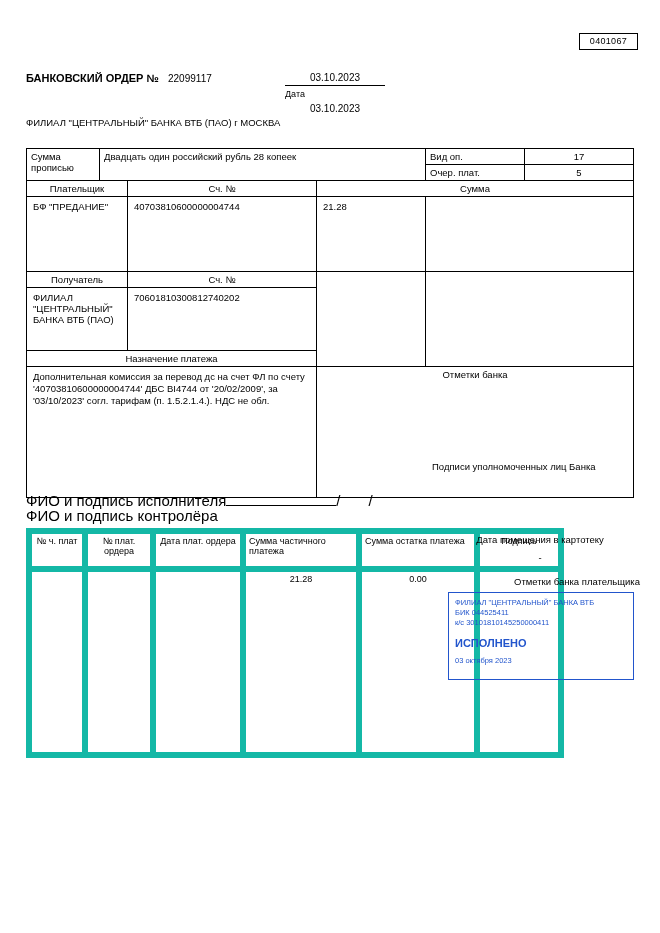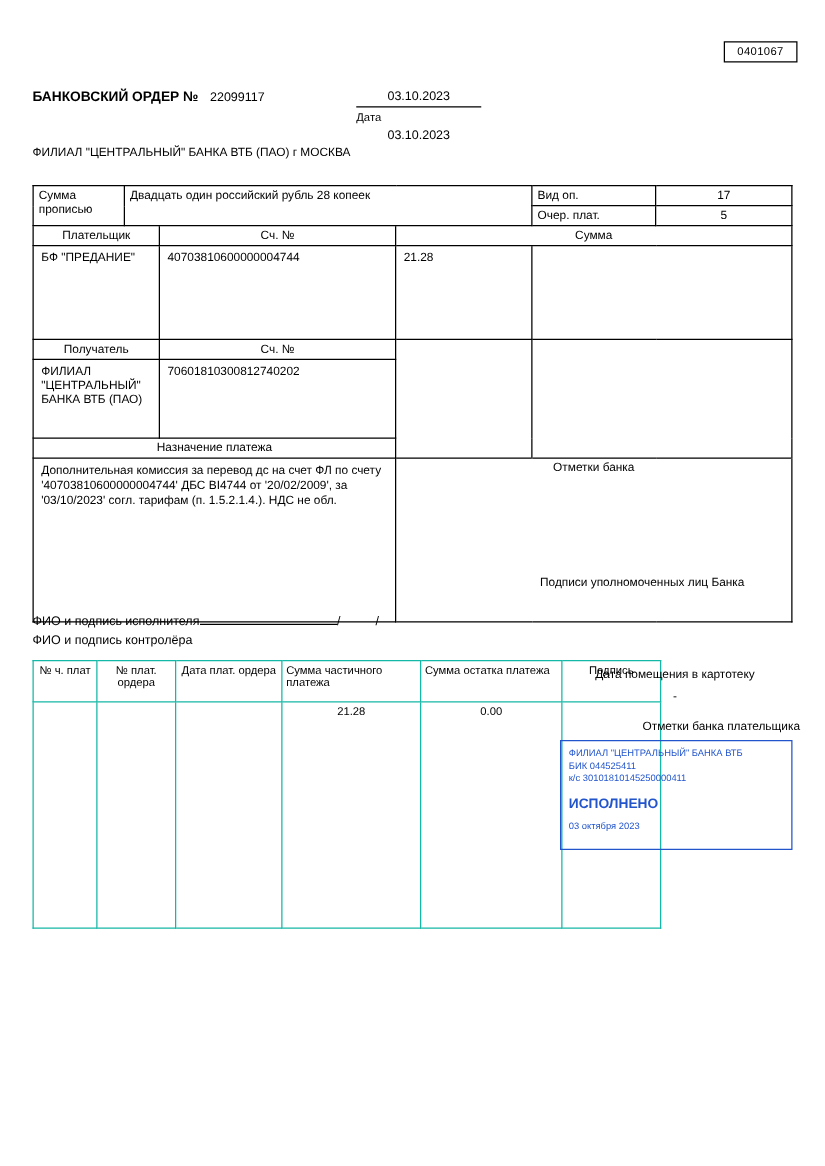--- a/index.html
+++ b/index.html
@@ -104,32 +104,32 @@
 
   .sum-label { width: 64px; font-size: 9.5px; line-height: 11px; }
   .sum-words { width: 350px; }
   .col-vid  { width: 90px; }
   .col-vidv { width: 100px; }
 
   
   .sig-line {
     position: absolute;
     left: 26px;
-    font-size: 10px;
+    font-size: 15px;
   }
   .bottom-tbl {
     position: absolute;
     left: 26px;
     top: 528px;
     width: 608px;
     border-collapse: collapse;
     font-size: 9px;
   }
   .bottom-tbl td {
-    border: 1px solid #14b8a6;
+    border: 6px solid #14b8a6;
     padding: 2px 3px;
     vertical-align: top;
   }
   .bt-head { height: 28px; line-height: 10px; }
   .bt-body { height: 176px; }
   .noborder { border: none !important; }
 
   .kartoteka-title {
     position: absolute;
     left: 440px;

